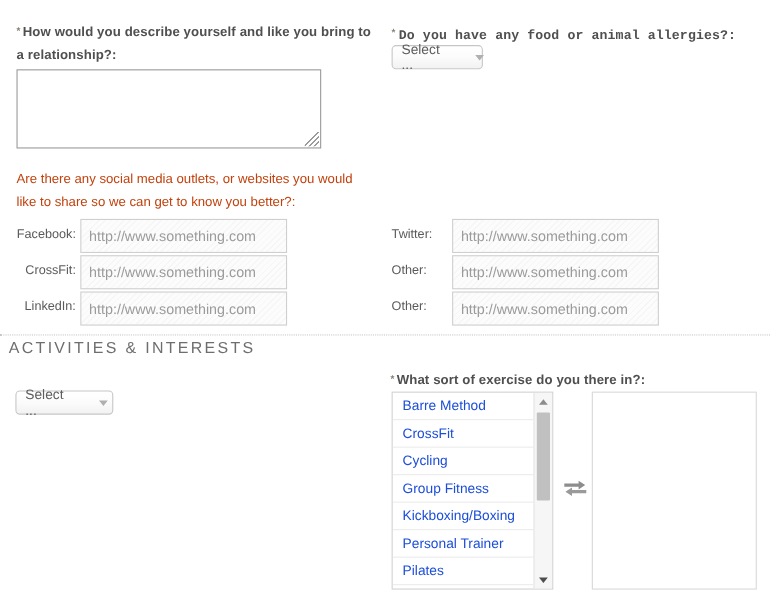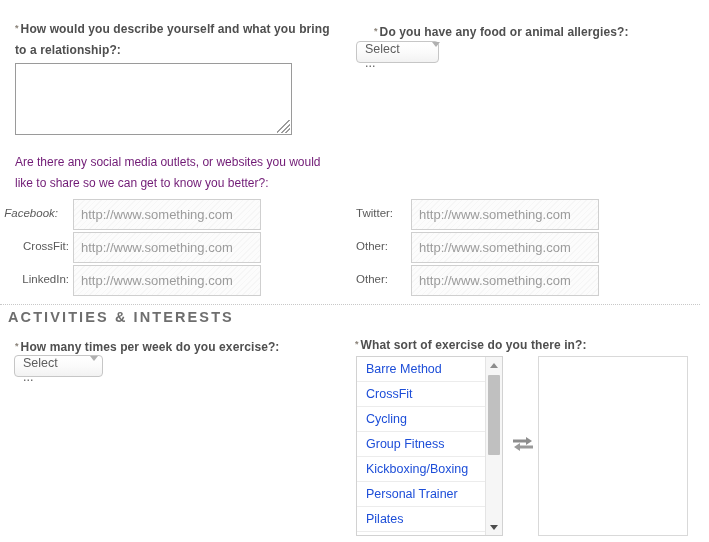--- a/index.html
+++ b/index.html
@@ -28,21 +28,21 @@
   }
   .req {
     color: #8a8278;
     font-size: 9px;
     vertical-align: 2px;
     margin-right: 2px;
     font-weight: bold;
   }
   .plain-label {
     font-size: 12px;
-    color: #701a75;
+    color: #c2410c;
     line-height: 21px;
   }
   .field-label {
     font-size: 11.5px;
     color: #5a5a5a;
     line-height: 14px;
   }
 
   
   .textarea-box {
@@ -84,22 +84,22 @@
     white-space: nowrap;
   }
 
   
   .select-box {
     box-sizing: border-box;
     border: 1px solid #c6c6c6;
     border-radius: 4px;
     background: linear-gradient(to bottom, #ffffff 0%, #fbfbfb 50%, #f2f2f2 100%);
     display: flex;
-    align-items: flex-start;
-    padding: 0 8px;
+    align-items: center;
+    padding: 8px 8px;
     font-size: 12.5px;
     color: #5d5d5d;
     position: relative;
     gap: 32px;
   }
   .select-caret {
     margin-left: auto;
     width: 0; height: 0;
     border-left: 4px solid transparent;
     border-right: 4px solid transparent;
@@ -108,21 +108,21 @@
 
   
   .divider {
     border-top: 1px dotted #c8c8c8;
     height: 0;
   }
   .section-title {
     font-size: 14.5px;
     letter-spacing: 2.1px;
     color: #6e6e6e;
-    font-weight: bold;
+    font-weight: normal;
     white-space: nowrap;
   }
 
   
   .listbox {
     box-sizing: border-box;
     border: 1px solid #d2d2d2;
     background: #fff;
     display: flex;
     overflow: hidden;
@@ -193,40 +193,40 @@
   }
 
   .abs { position: absolute; }
 </style>
 </head>
 <body>
 
 <div class="page">
 
   <div class="abs q-label" style="left:15px; top:18px; width:325px;">
-    <span class="req">*</span><span>How would you describe yourself and what you bring to a relationship?:</span>
+    <span class="req">*</span><span>How would you describe yourself and like you bring to a relationship?:</span>
   </div>
 
   <div class="abs textarea-box" style="left:15px; top:63px; width:277px; height:72px;">
     <span style="display:block;padding:4px 6px;font-size:13px;color:#444;"></span>
     <span class="resize-grip"></span>
   </div>
 
-  <div class="abs q-label" style="left:374px; top:21px; width:320px;">
+  <div class="abs q-label" style="left:355px; top:21px; width:320px;font-family:Liberation Mono, monospace;">
     <span class="req">*</span><span>Do you have any food or animal allergies?:</span>
   </div>
 
   <div class="abs select-box" style="left:356px; top:41px; width:83px; height:22px;">
     <span>Select ...</span>
     <span class="select-caret"></span>
   </div>
 
   <div class="abs plain-label" style="left:15px; top:152px; width:322px;">Are there any social media outlets, or websites you would like to share so we can get to know you better?:</div>
 
-  <div class="abs field-label" style="left:4px; top:206px; width:54px; text-align:right;font-style:italic;">Facebook:</div>
+  <div class="abs field-label" style="left:15px; top:206px; width:54px; text-align:right;">Facebook:</div>
   <div class="abs text-input" style="left:73px; top:199px; width:188px; height:31px;">
     <span>http://www.something.com</span>
   </div>
 
   <div class="abs field-label" style="left:15px; top:239px; width:54px; text-align:right;">CrossFit:</div>
   <div class="abs text-input" style="left:73px; top:232px; width:188px; height:31px;">
     <span>http://www.something.com</span>
   </div>
 
   <div class="abs field-label" style="left:15px; top:272px; width:54px; text-align:right;">LinkedIn:</div>
@@ -246,23 +246,20 @@
 
   <div class="abs field-label" style="left:356px; top:272px;">Other:</div>
   <div class="abs text-input" style="left:411px; top:265px; width:188px; height:31px;">
     <span>http://www.something.com</span>
   </div>
 
   <div class="abs divider" style="left:0px; top:304px; width:700px;"></div>
 
   <div class="abs section-title" style="left:8px; top:309px;">ACTIVITIES &amp; INTERESTS</div>
 
-  <div class="abs q-label" style="left:15px; top:336px; width:330px;">
-    <span class="req">*</span><span>How many times per week do you exercise?:</span>
-  </div>
 
   <div class="abs select-box" style="left:14px; top:355px; width:89px; height:22px;">
     <span>Select ...</span>
     <span class="select-caret"></span>
   </div>
 
   <div class="abs q-label" style="left:355px; top:334px; width:330px;">
     <span class="req">*</span><span>What sort of exercise do you there in?:</span>
   </div>
 

